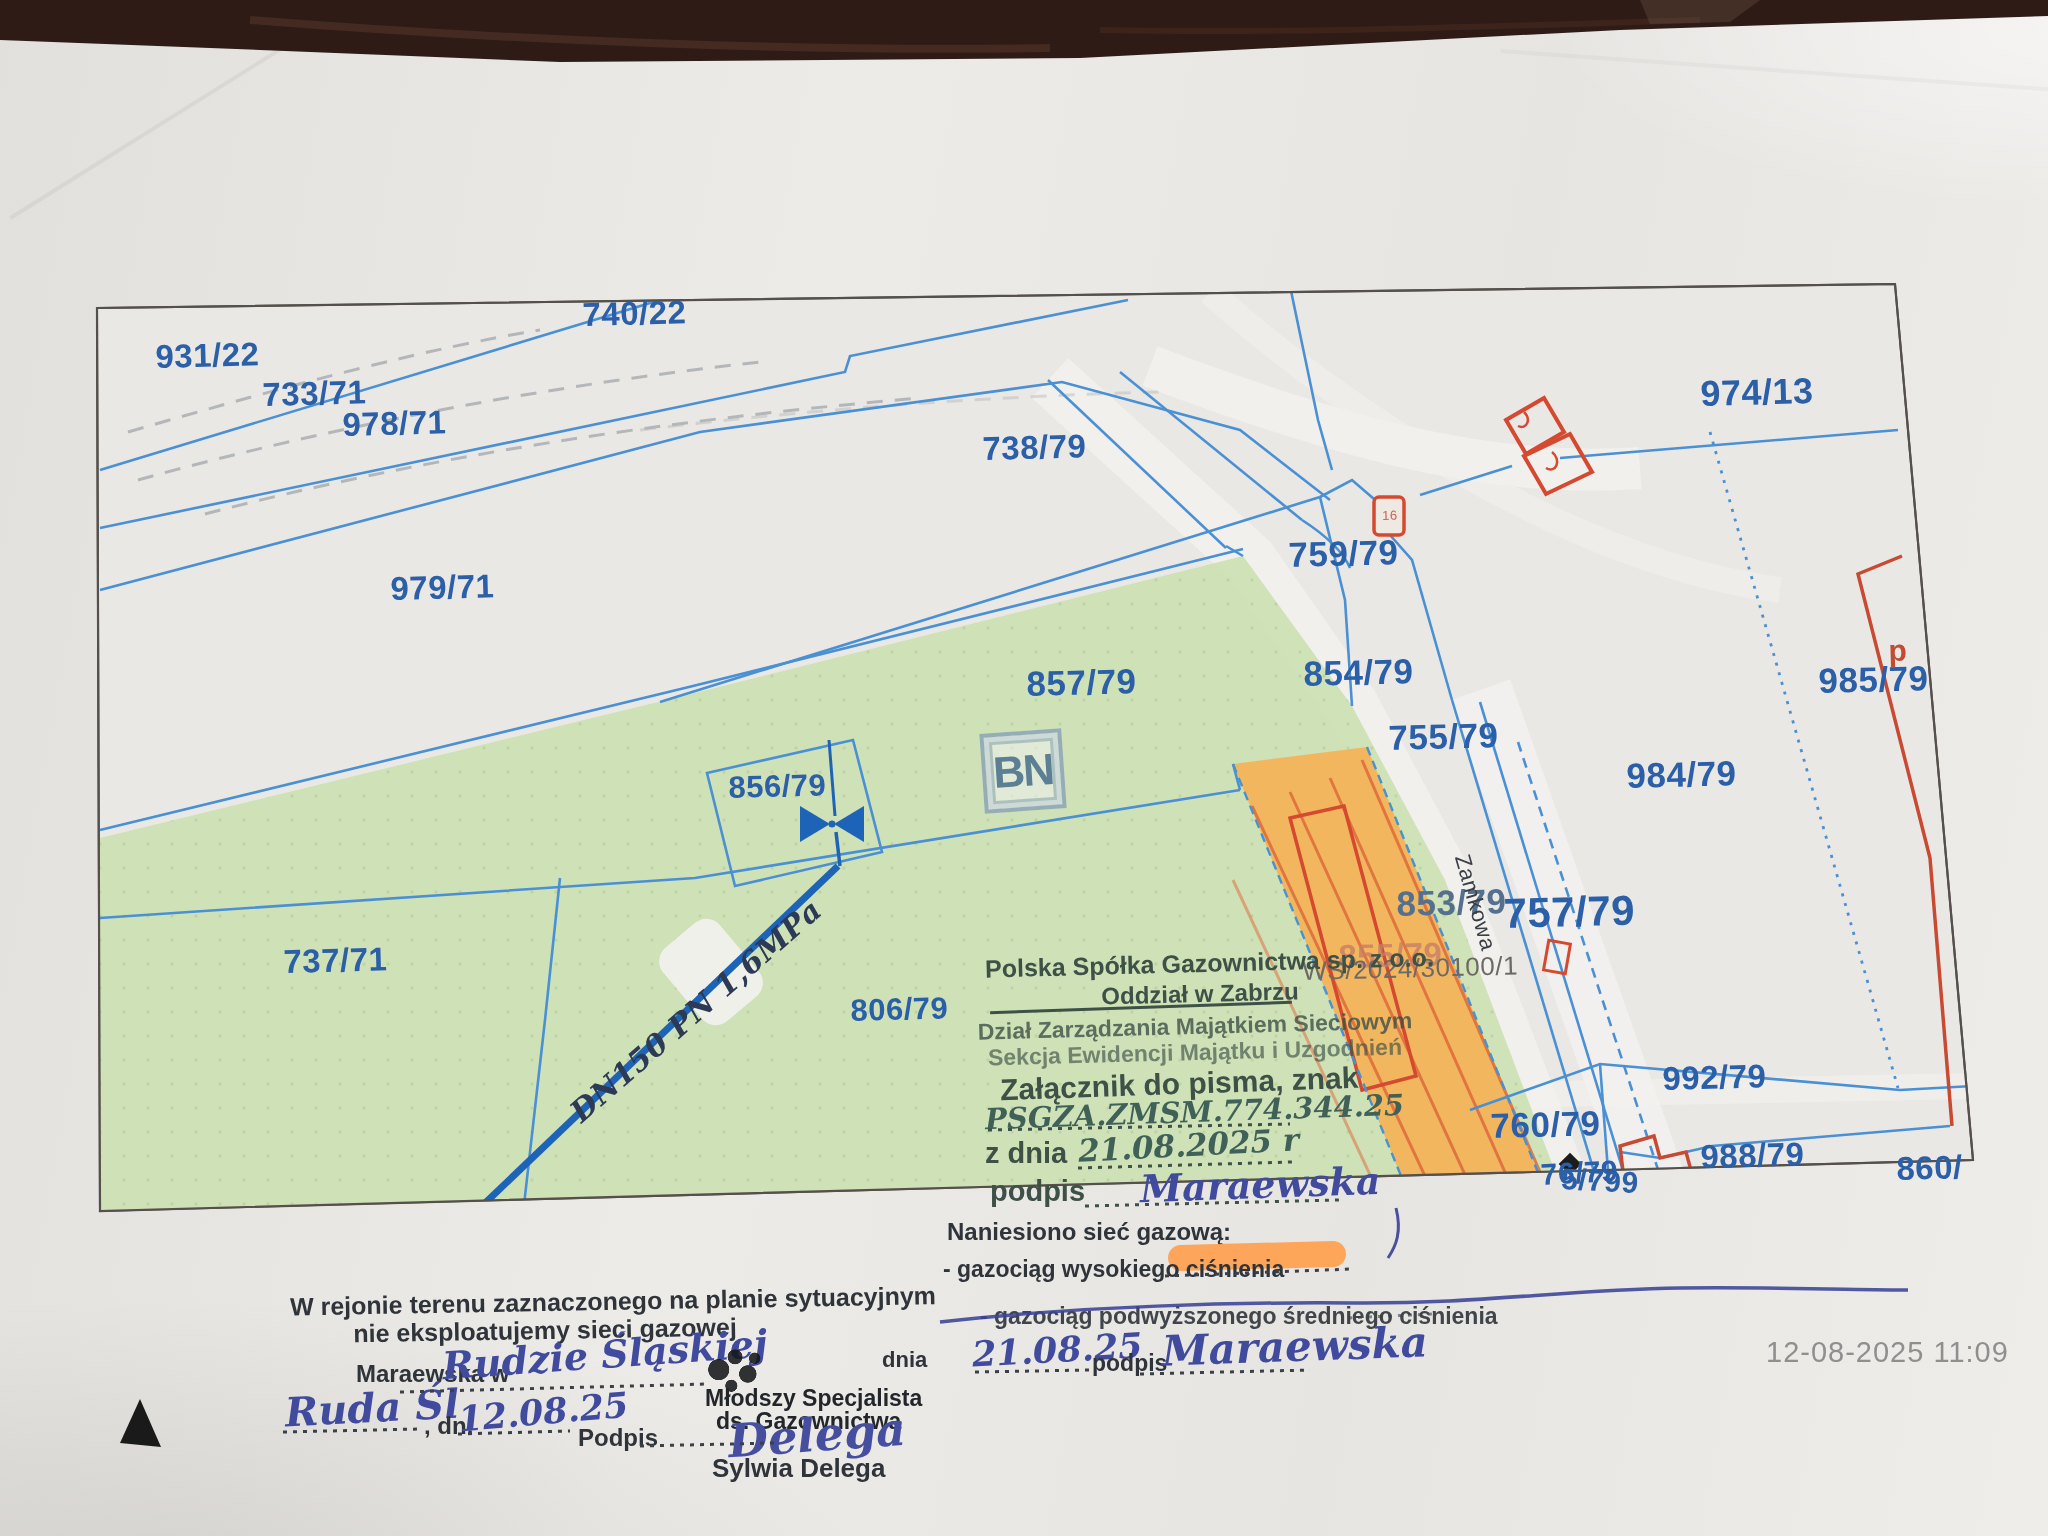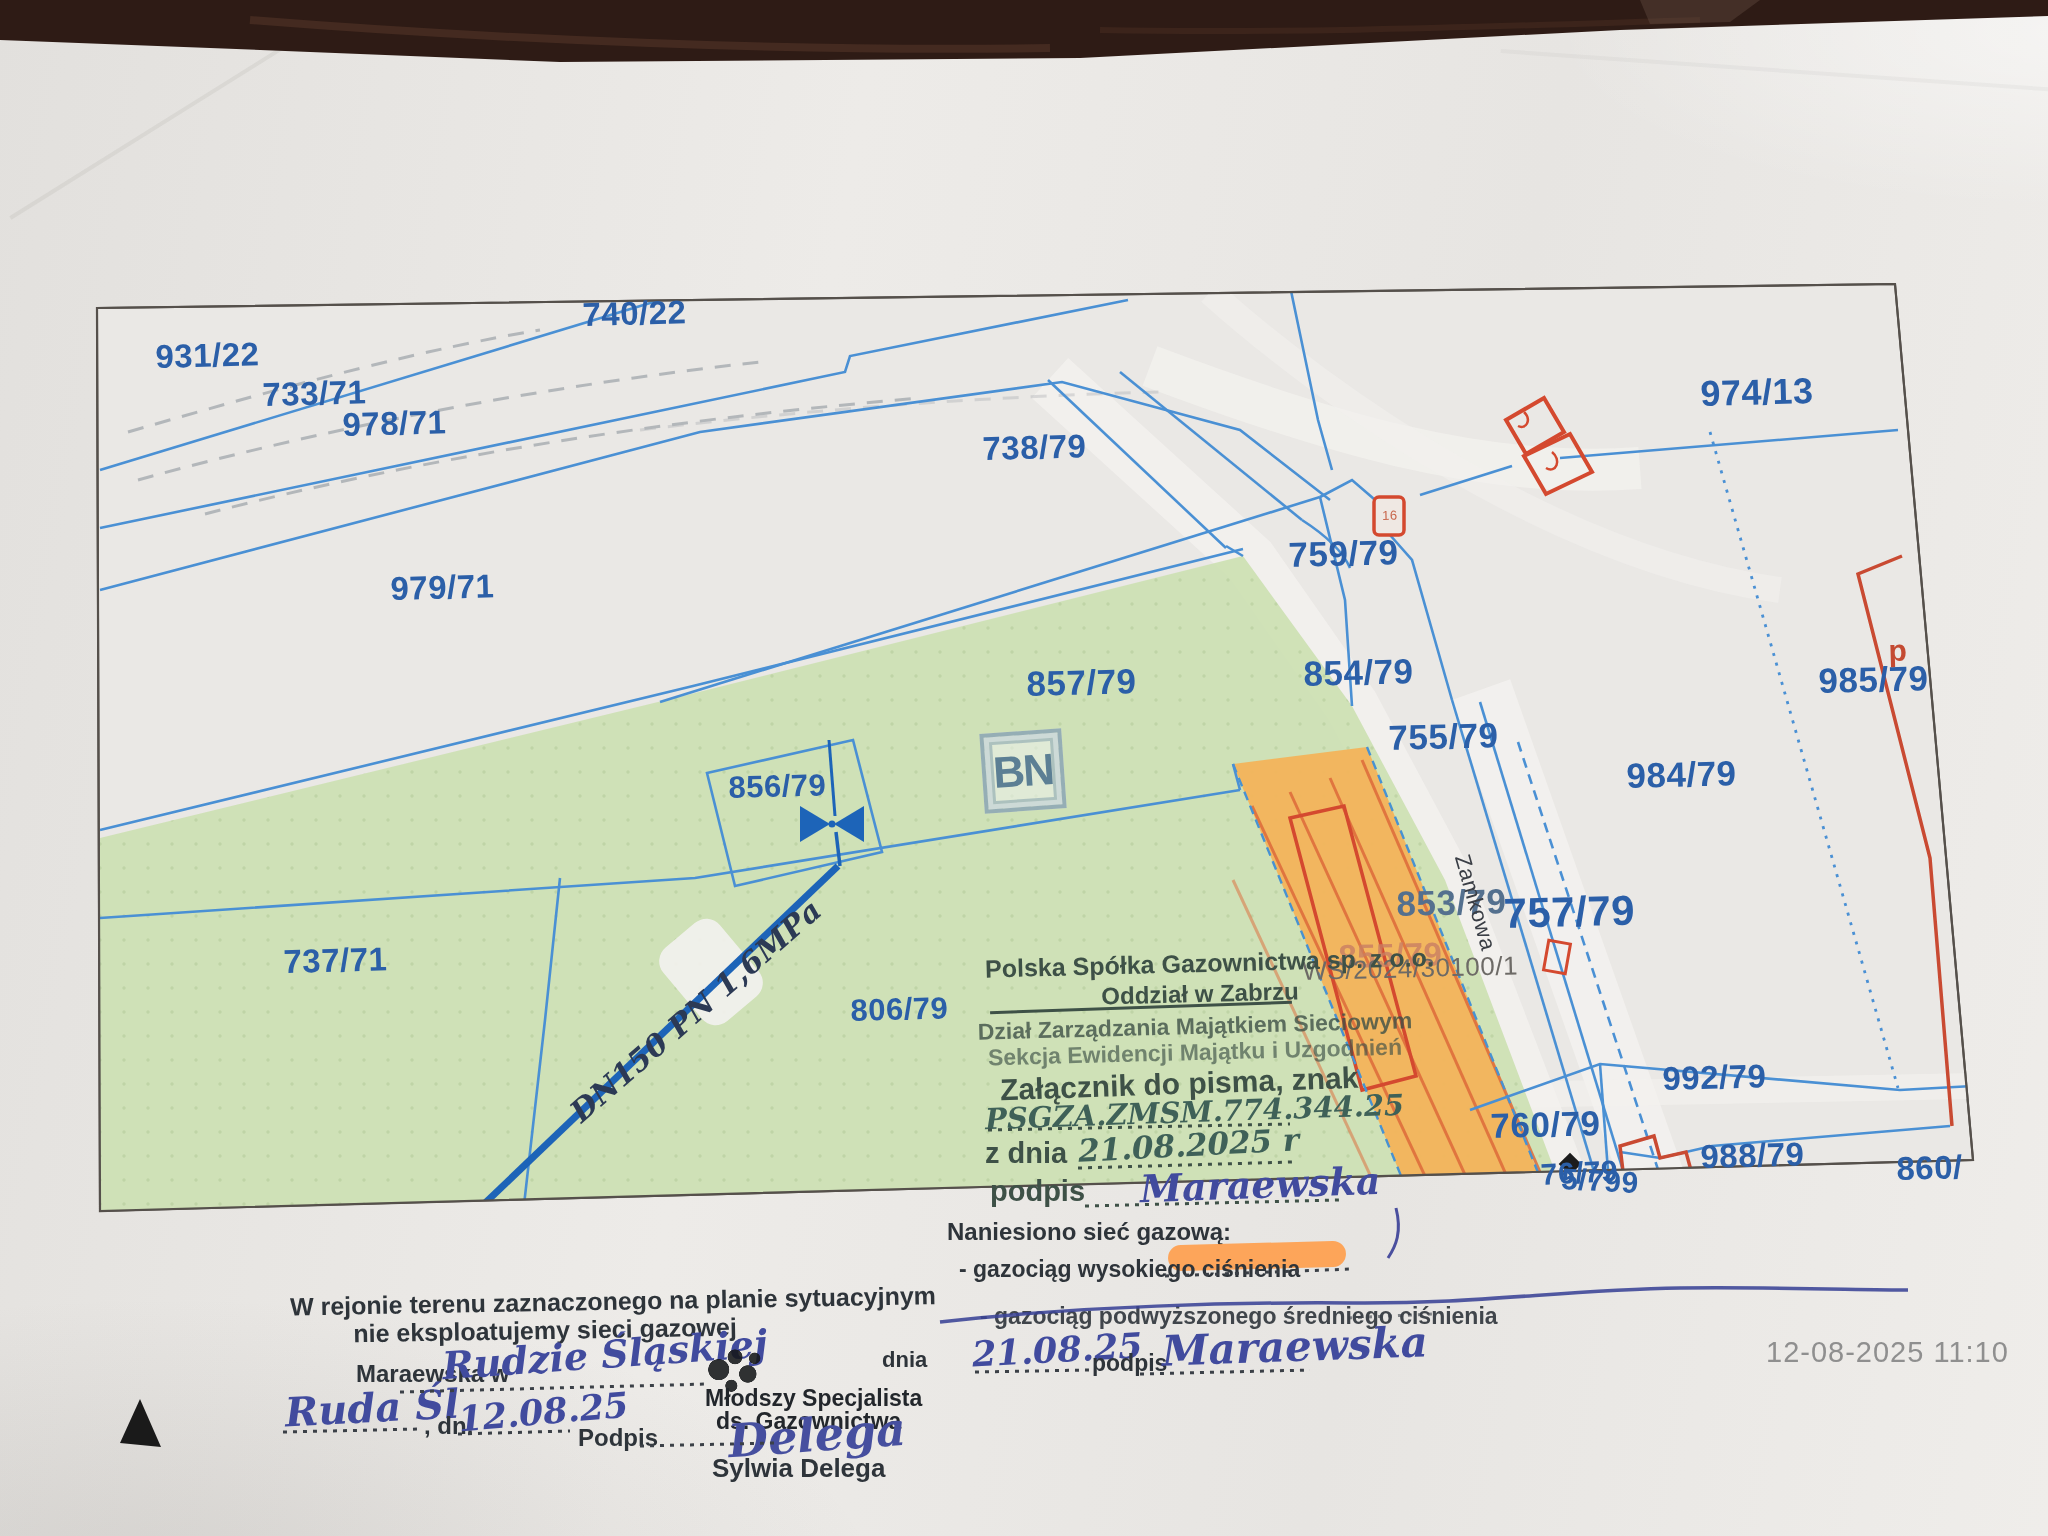--- a/index.html
+++ b/index.html
@@ -193,42 +193,42 @@
 <span class="st ctr" style="left:975px;top:1040px;width:440px;font-size:23px;opacity:.65;transform:rotate(-1.5deg);">Sekcja Ewidencji Majątku i Uzgodnień</span>
 <span class="st" style="left:1000px;top:1068px;font-size:30px;transform:rotate(-2deg);">Załącznik do pisma, znak</span>
 <span class="hw abs" style="left:985px;top:1098px;font-size:29px;color:#3f6158;transform:rotate(-2deg);">PSGZA.ZMSM.774.344.25</span>
 <span class="st" style="left:985px;top:1138px;font-size:29px;">z dnia</span>
 <span class="hw abs" style="left:1078px;top:1130px;font-size:31px;color:#3f6158;transform:rotate(-3deg);">21.08.2025 r</span>
 <span class="st" style="left:990px;top:1176px;font-size:29px;">podpis</span>
 <span class="hw abs" style="left:1140px;top:1166px;font-size:38px;transform:rotate(-2deg);">Maraewska</span>
 
 <span class="prn" style="left:947px;top:1218px;font-size:24px;">Naniesiono sieć gazową:</span>
 <div id="swatch"></div>
-<span class="prn" style="left:943px;top:1256px;font-size:23px;margin-left:16px;">- gazociąg wysokiego ciśnienia</span>
+<span class="prn" style="left:943px;top:1256px;font-size:23px;">- gazociąg wysokiego ciśnienia</span>
 <span class="prn" style="left:980px;top:1303px;font-size:23px;opacity:.9;">- gazociąg podwyższonego średniego ciśnienia</span>
 <span class="prn" style="left:882px;top:1347px;font-size:22px;">dnia</span>
 <span class="hw abs" style="left:972px;top:1332px;font-size:35px;transform:rotate(-3deg);">21.08.25</span>
 <span class="prn" style="left:1092px;top:1350px;font-size:23px;">podpis</span>
 <span class="hw abs" style="left:1162px;top:1326px;font-size:42px;transform:rotate(-2deg);">Maraewska</span>
 
 <span class="prn ctr" style="left:290px;top:1288px;width:510px;font-size:25px;transform:rotate(-1deg);">W rejonie terenu zaznaczonego na planie sytuacyjnym</span>
 <span class="prn ctr" style="left:290px;top:1316px;width:510px;font-size:25px;transform:rotate(-1deg);">nie eksploatujemy sieci gazowej</span>
 <span class="prn" style="left:356px;top:1360px;font-size:24px;">Maraewska w</span>
 <span class="hw abs" style="left:442px;top:1336px;font-size:38px;transform:rotate(-4deg);">Rudzie Śląskiej</span>
 <div id="blot"></div>
 <span class="hw abs" style="left:285px;top:1388px;font-size:40px;transform:rotate(-3deg);">Ruda Śl</span>
 <span class="prn" style="left:424px;top:1412px;font-size:24px;">, dn.</span>
 <span class="hw abs" style="left:458px;top:1394px;font-size:35px;transform:rotate(-5deg);">12.08.25</span>
 <span class="prn" style="left:578px;top:1424px;font-size:24px;">Podpis</span>
 <span class="prn" style="left:705px;top:1385px;font-size:23px;color:#22262b;">Młodszy Specjalista</span>
 <span class="prn" style="left:716px;top:1408px;font-size:23px;color:#22262b;">ds. Gazownictwa</span>
 <span class="hw abs" style="left:728px;top:1412px;font-size:46px;color:#464f9f;transform:rotate(-4deg);">Delega</span>
 <span class="prn" style="left:712px;top:1454px;font-size:26px;">Sylwia Delega</span>
 
-<span id="timestamp">12-08-2025 11:10</span>
+<span id="timestamp">12-08-2025 11:09</span>
 
 <svg class="layer" width="2048" height="1536" viewBox="0 0 2048 1536">
   <g fill="none">
 
     <g stroke="#3e5147" stroke-width="3" stroke-dasharray="4 6">
       <path d="M988,1130 L1290,1124"></path>
         <path d="M1078,1168 L1292,1162"></path>
         <path d="M1085,1206 L1340,1200"></path>
     </g>
     <g stroke="#3b4047" stroke-width="3" stroke-dasharray="4 6">

